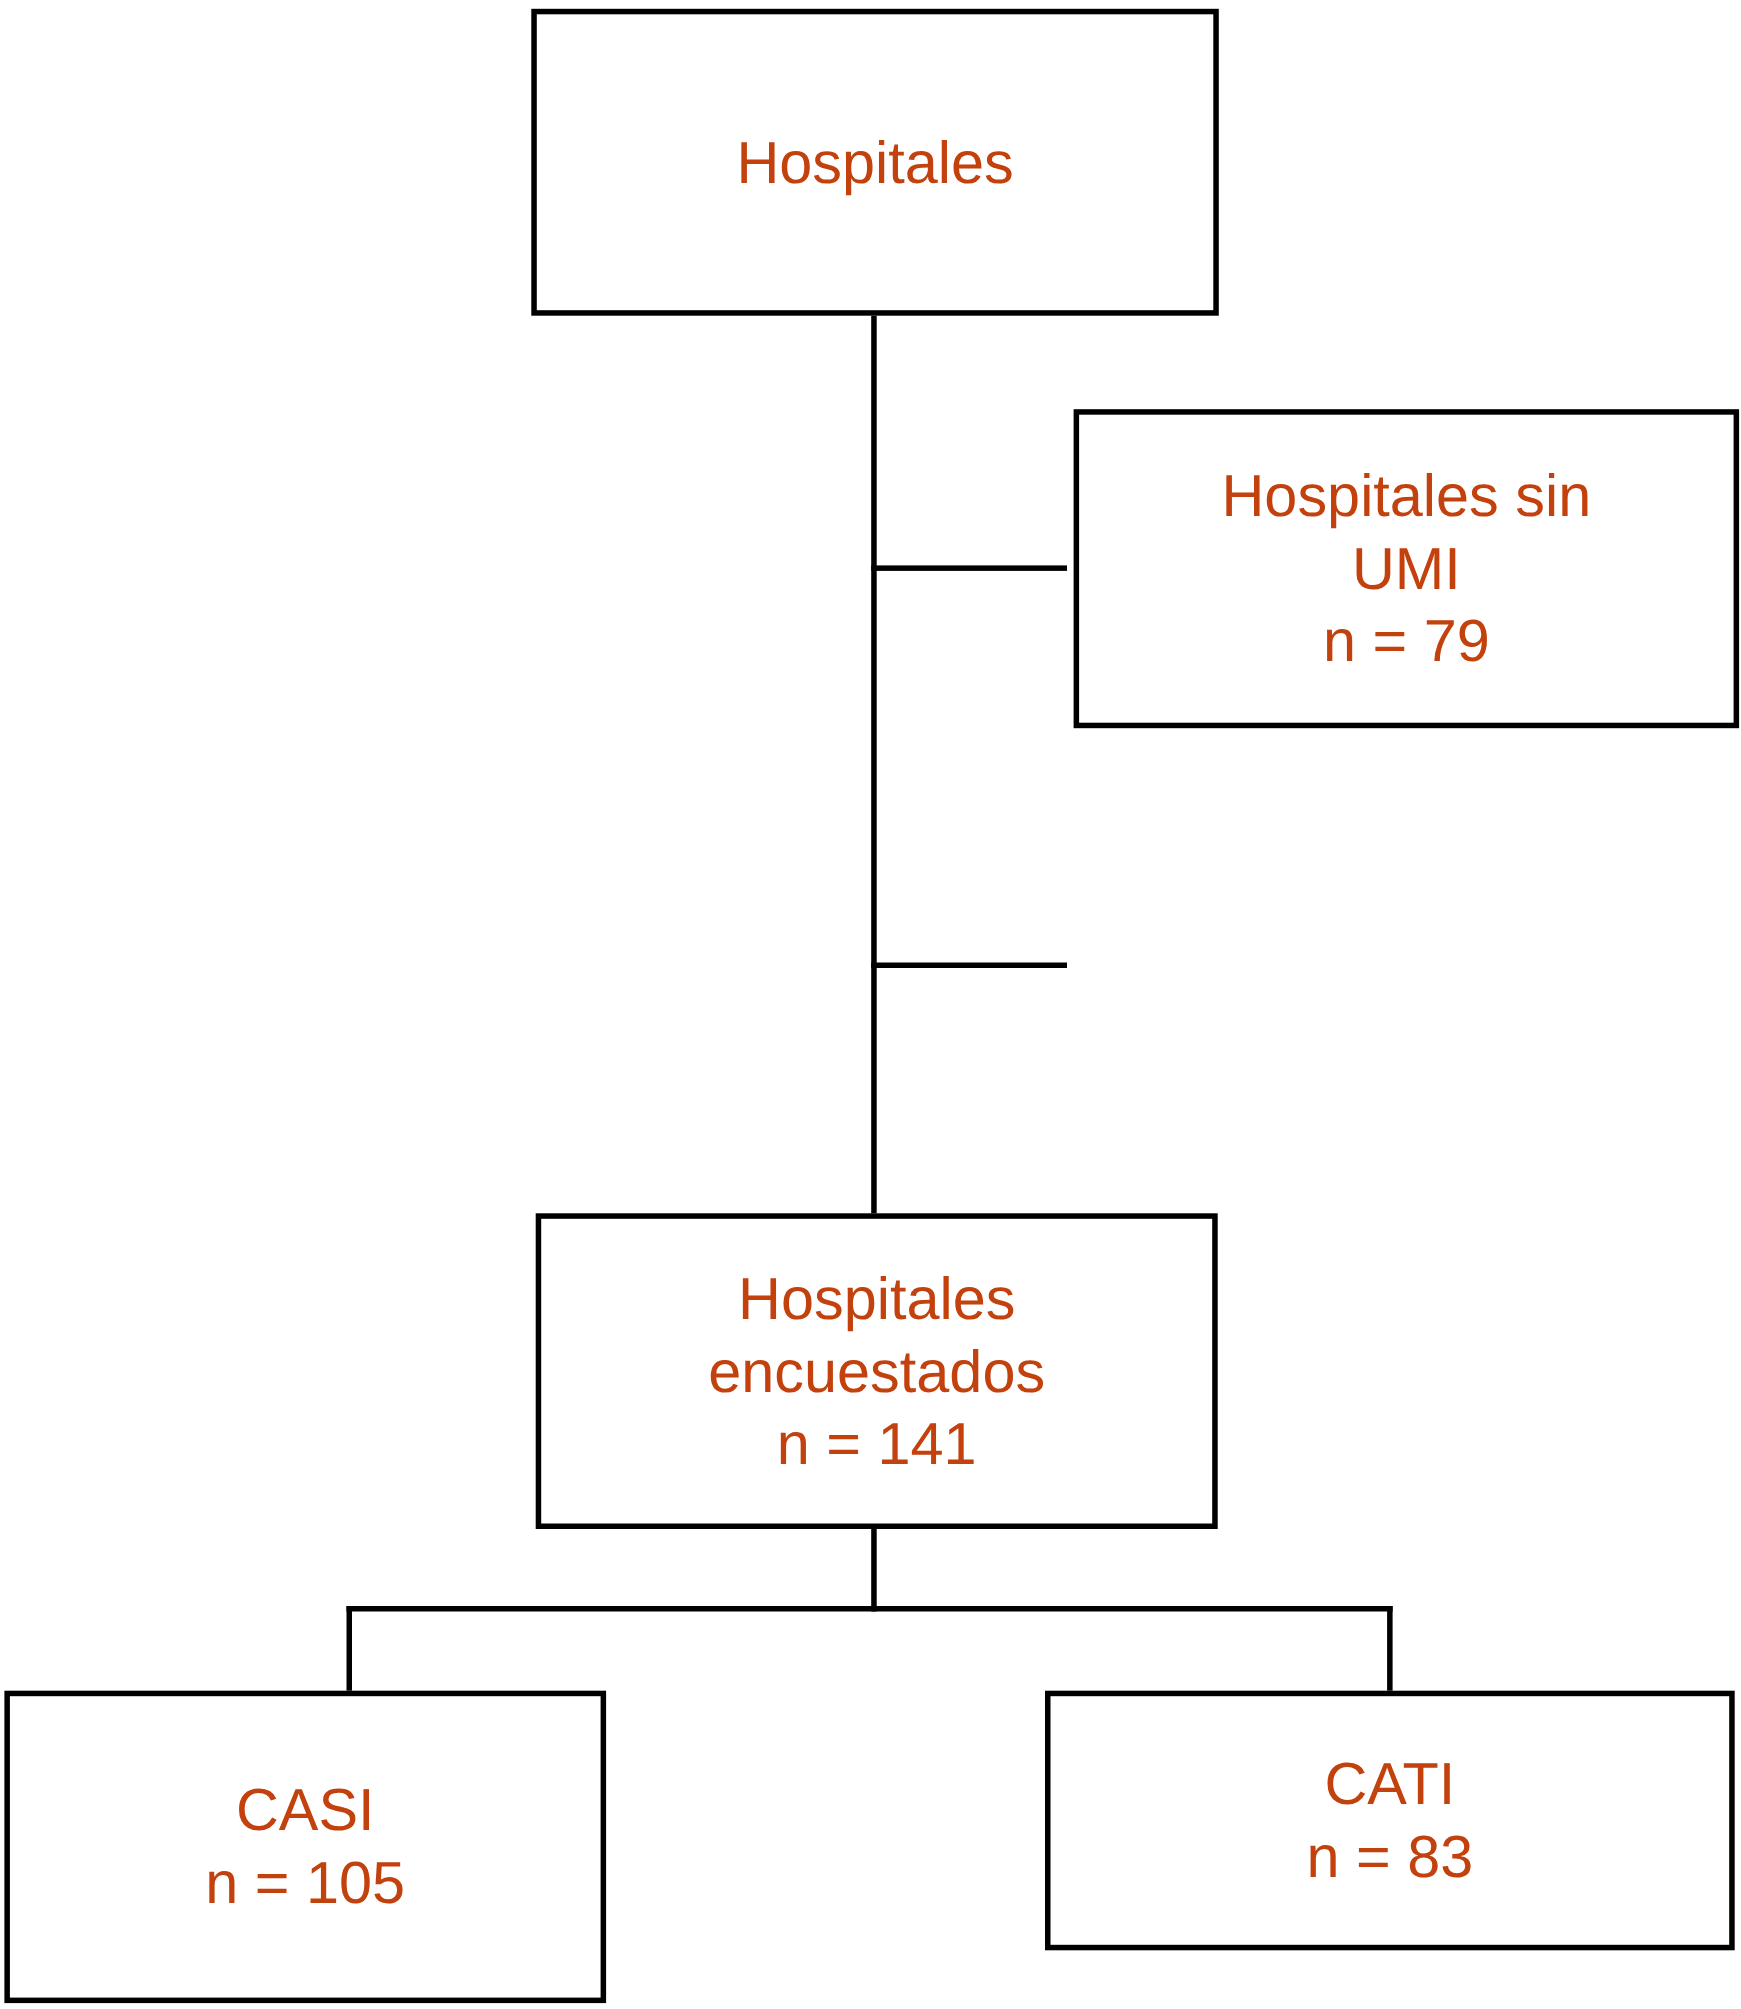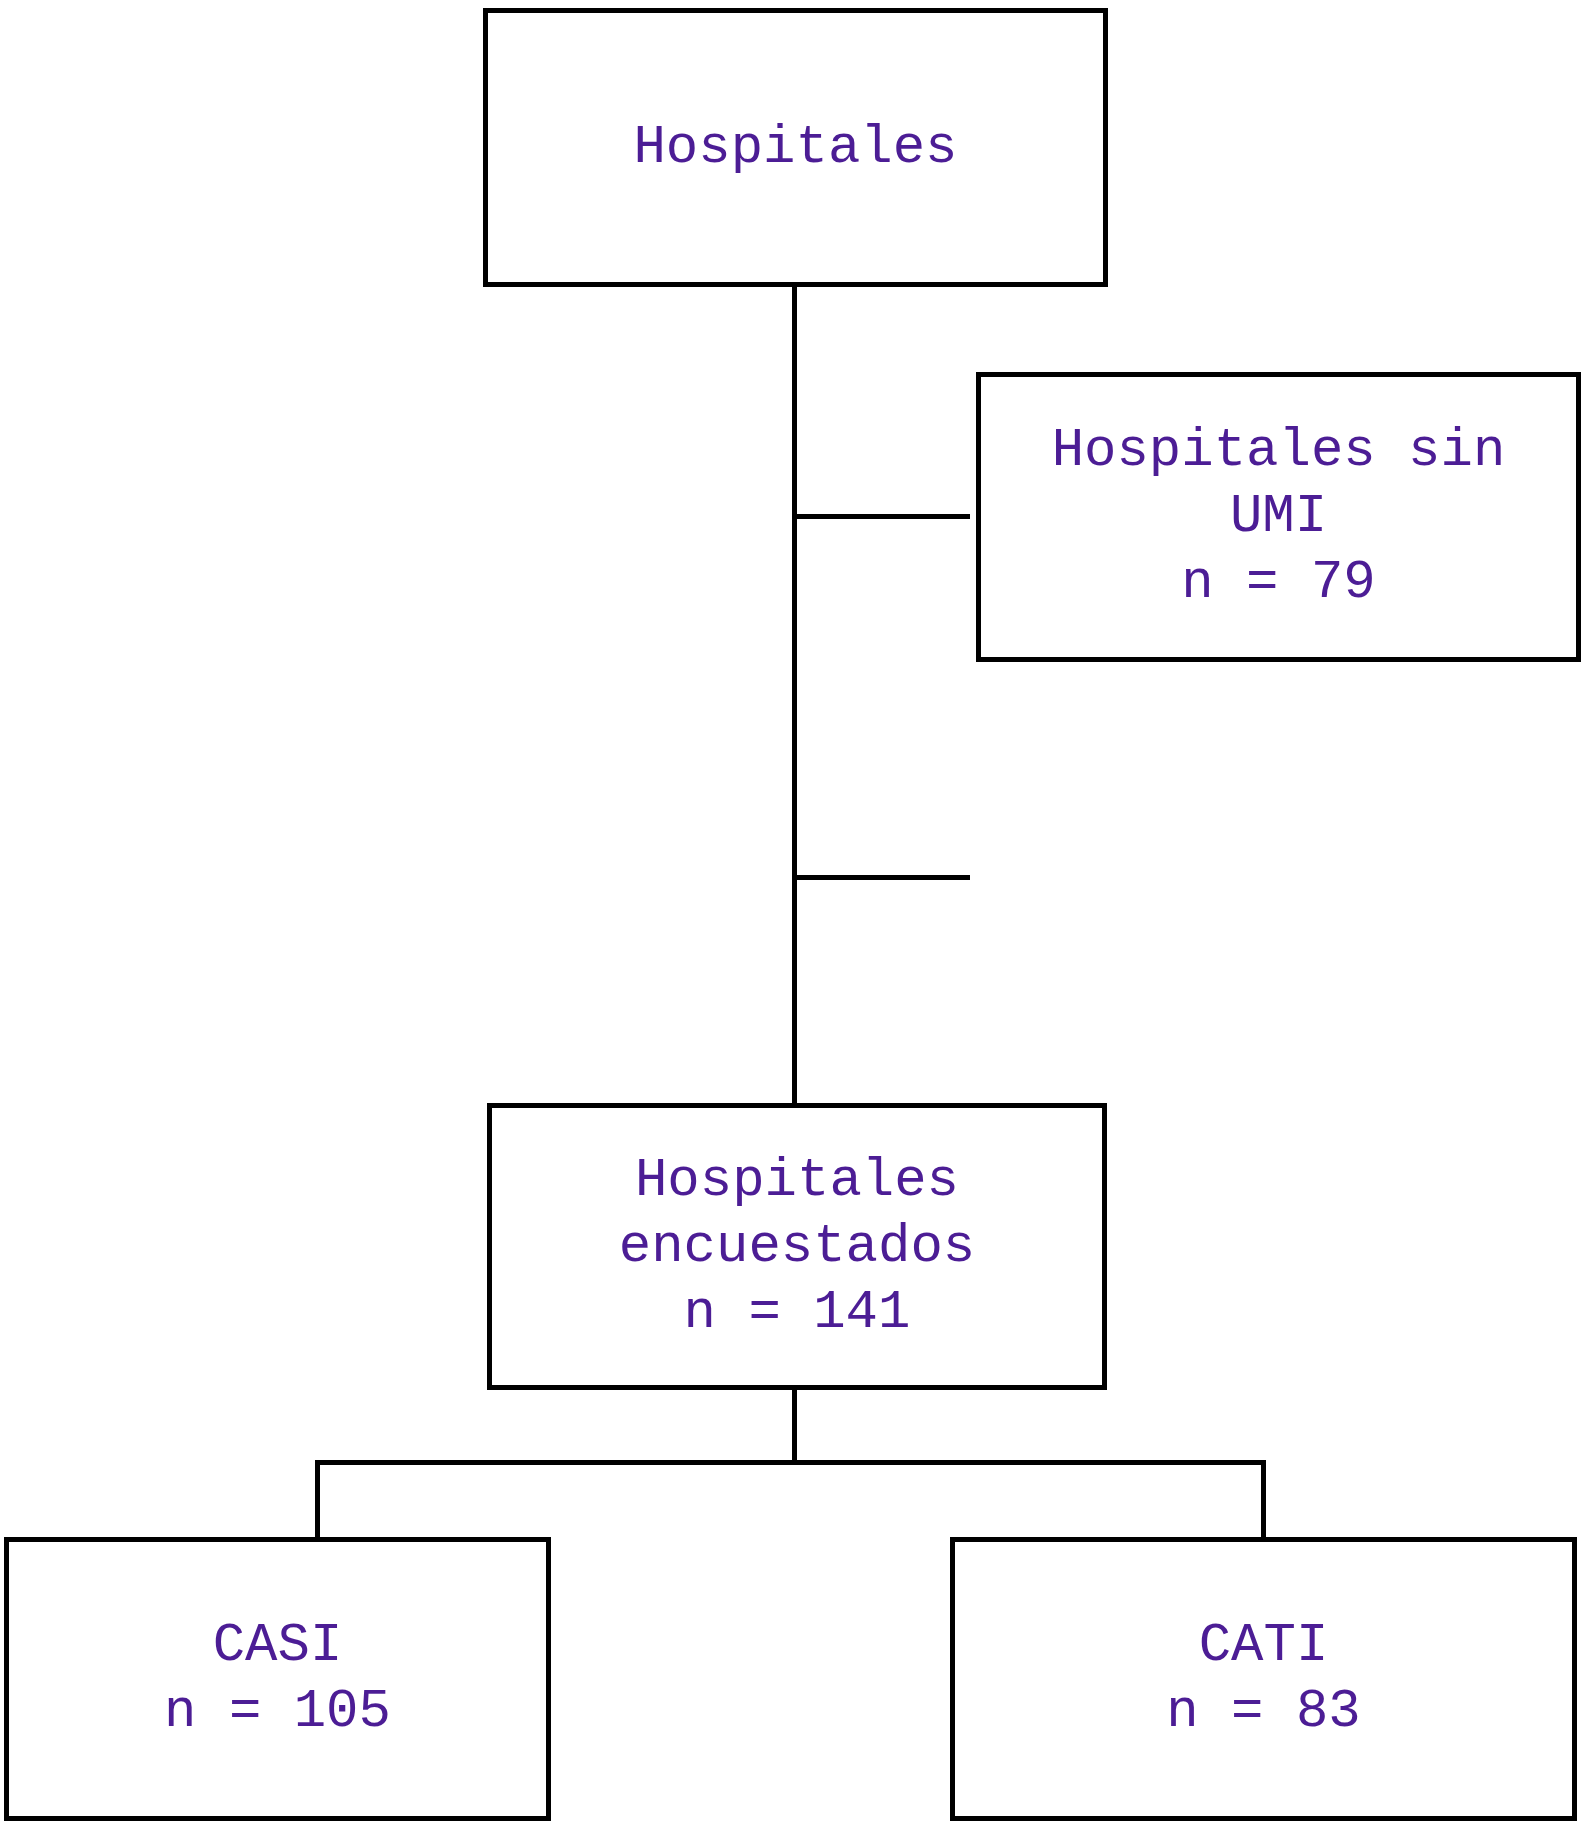--- a/index.html
+++ b/index.html
@@ -5,22 +5,22 @@
   html, body {
     margin: 0;
     padding: 0;
     background: #ffffff;
   }
   .canvas {
     position: relative;
     width: 1583px;
     height: 1826px;
     background: #ffffff;
-    font-family: Liberation Mono, monospace;
-    color: #4c1d95;
+    font-family: Liberation Sans, sans-serif;
+    color: #c2410c;
     overflow: hidden;
   }
   .node {
     position: absolute;
     box-sizing: border-box;
     background: #ffffff;
     border: 5px solid #000000;
     display: flex;
     flex-direction: column;
     justify-content: center;
@@ -68,18 +68,18 @@
     <span>Hospitales</span>
     <span>encuestados</span>
     <span>n = 141</span>
   </div>
 
   <div class="node" style="left:4px; top:1537px; width:547px; height:284px;">
     <span>CASI</span>
     <span>n = 105</span>
   </div>
 
-  <div class="node" style="left:950px; top:1537px; width:627px; height:284px;">
+  <div class="node" style="left:950px; top:1537px; width:627px; height:236px;">
     <span>CATI</span>
     <span>n = 83</span>
   </div>
 
 </div>
 
 </body></html>

